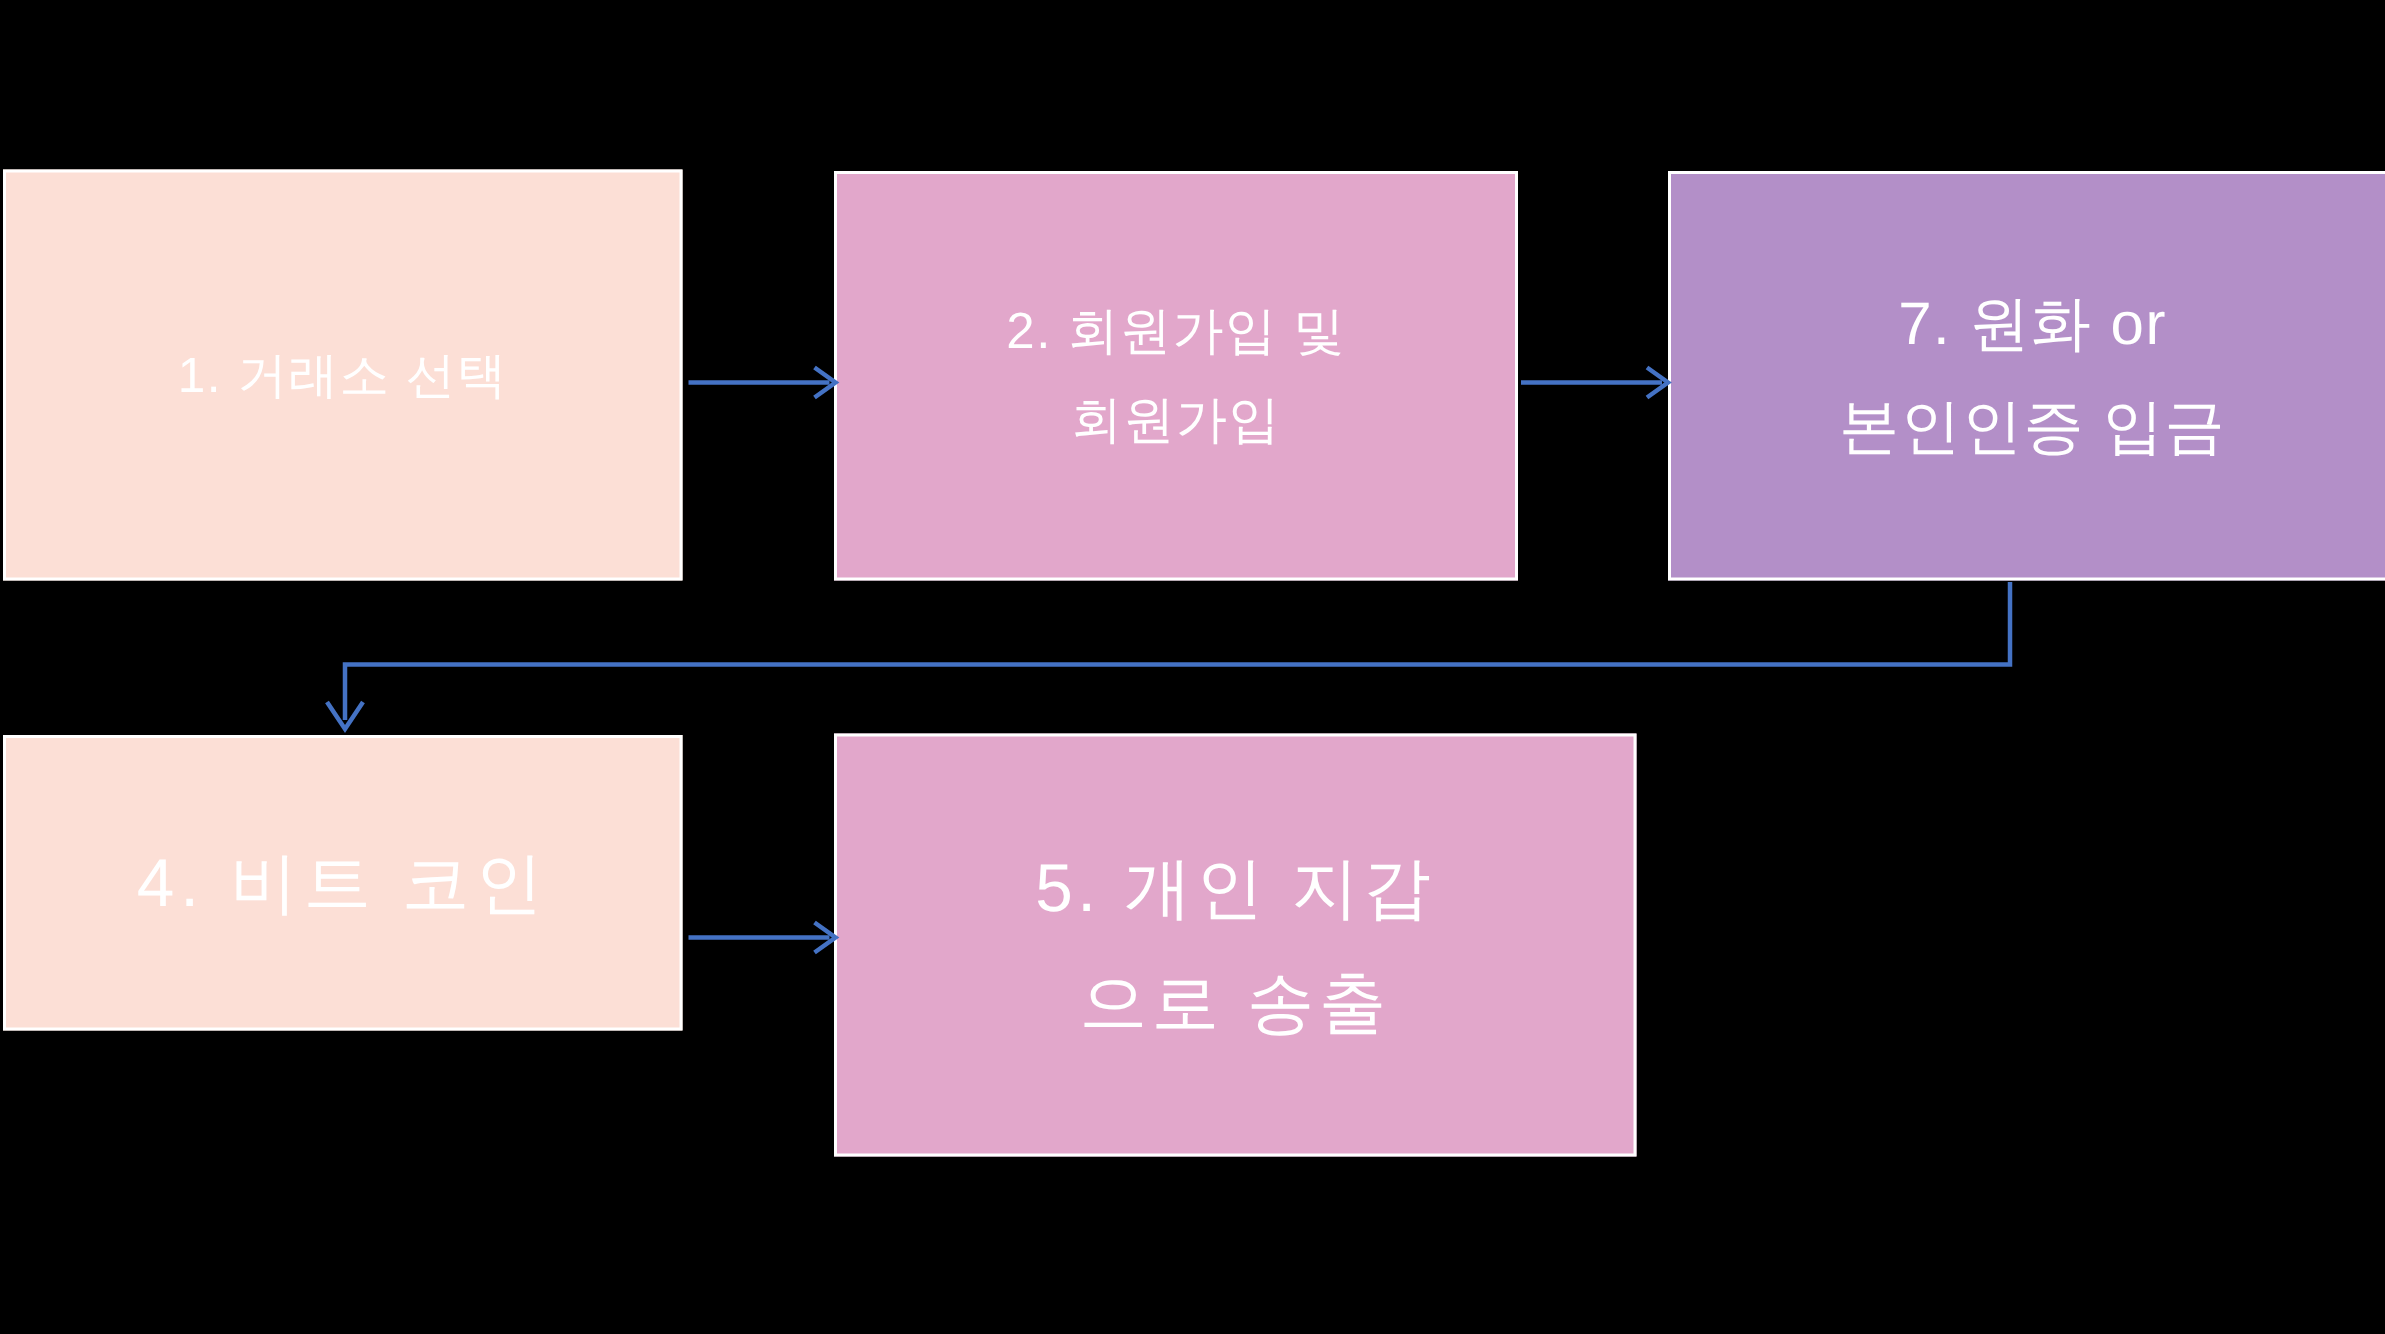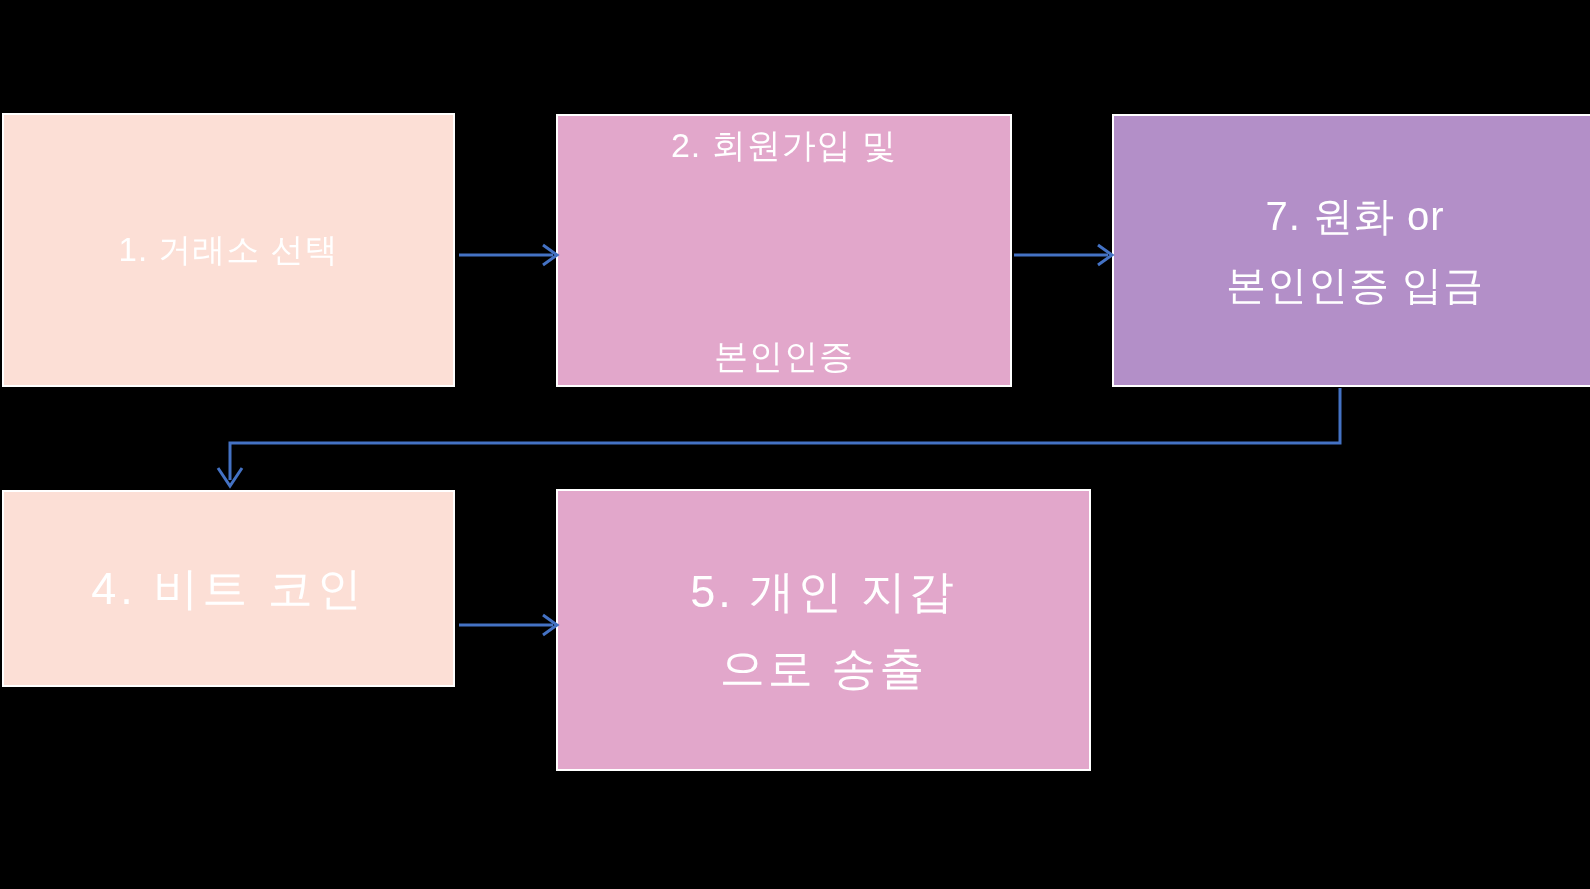--- a/index.html
+++ b/index.html
@@ -81,23 +81,23 @@
 </style>
 </head>
 <body>
 
 <div id="canvas" style="background: rgb(0, 0, 0);">
 
   <div class="node" id="node-1" style="background: rgb(252, 223, 214); border-color: rgb(255, 255, 255); color: rgb(255, 255, 255);">
     <span class="line">1. 거래소 선택</span>
   </div>
 
-  <div class="node" id="node-2" style="background: rgb(226, 167, 203); border-color: rgb(255, 255, 255); color: rgb(255, 255, 255); justify-content: space-between;">
+  <div class="node" id="node-2" style="background: rgb(226, 167, 203); border-color: rgb(255, 255, 255); color: rgb(255, 255, 255);">
     <span class="line">2. 회원가입 및</span>
-    <span class="line">본인인증</span>
+    <span class="line">회원가입</span>
   </div>
 
   <div class="node" id="node-3" style="background: rgb(179, 143, 200); border-color: rgb(255, 255, 255); color: rgb(255, 255, 255);">
     <span class="line">7. 원화 or</span>
     <span class="line">본인인증 입금</span>
   </div>
 
   <div class="node" id="node-4" style="background: rgb(252, 223, 214); border-color: rgb(255, 255, 255); color: rgb(255, 255, 255);">
     <span class="line">4. 비트 코인</span>
   </div>

